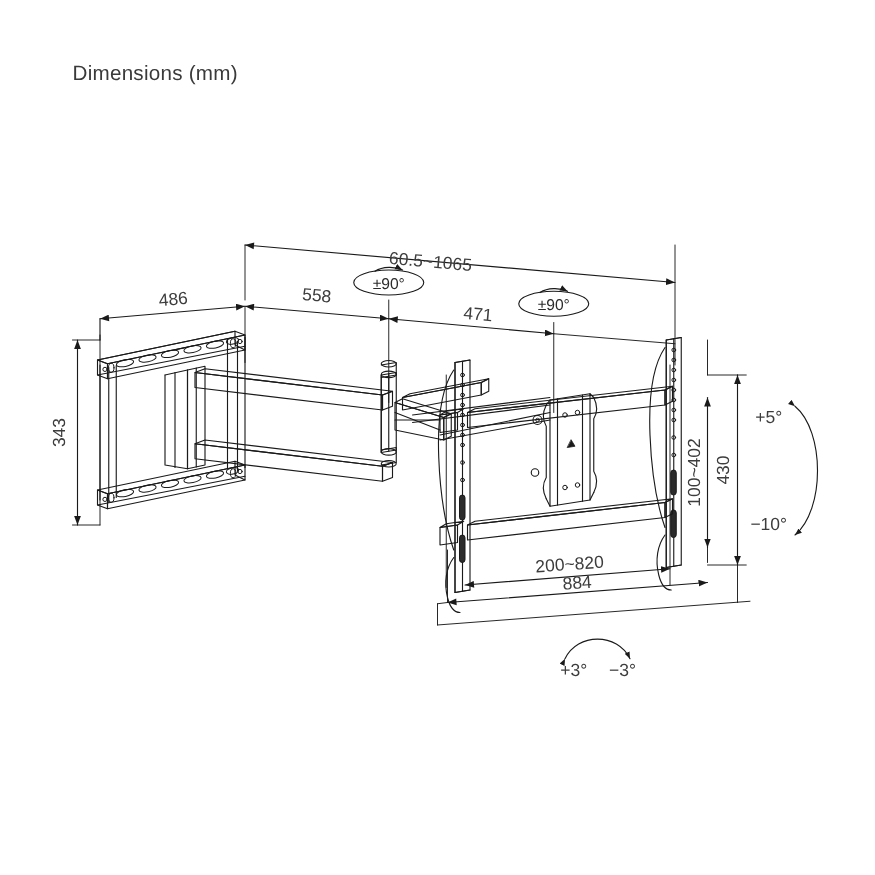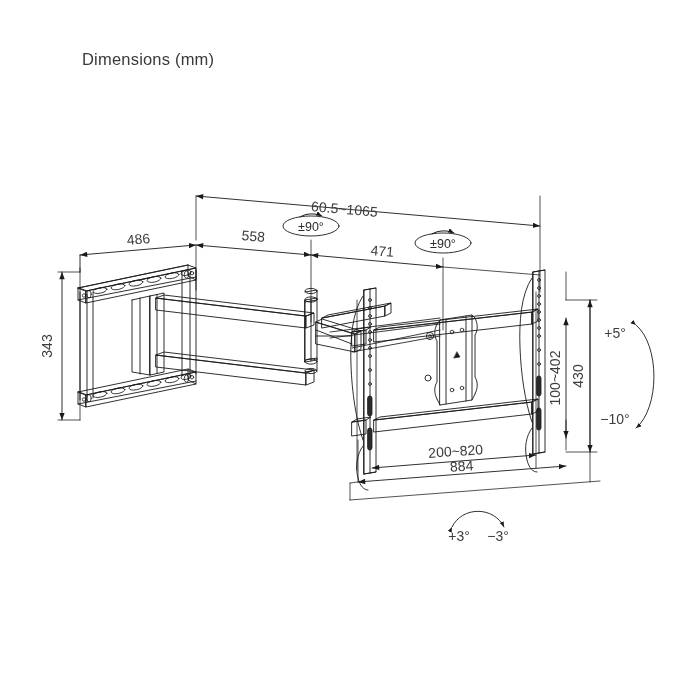--- a/index.html
+++ b/index.html
@@ -16,21 +16,20 @@
     font-family: "Liberation Sans", sans-serif;
   }
   #page-title {
     position: absolute;
     left: 58px;
     top: 50px;
     font-size: 16.5px;
     color: #3a3a3a;
     letter-spacing: 0.2px;
     white-space: nowrap;
-    margin-left: 24px;
   }
   #drawing {
     position: absolute;
     left: 0;
     top: 0;
     width: 700px;
     height: 700px;
   }
   svg { display: block; }
   .dimtext {

